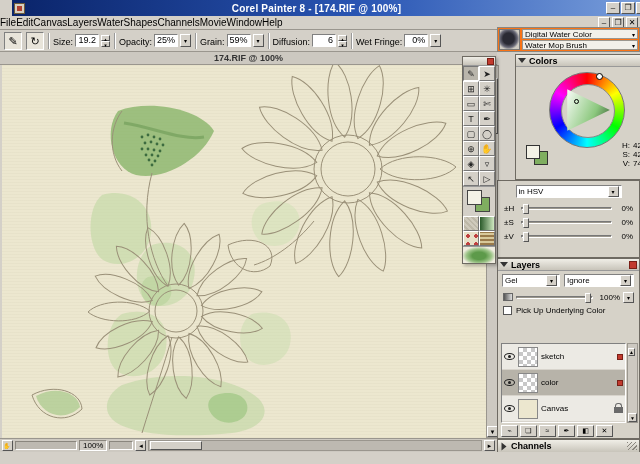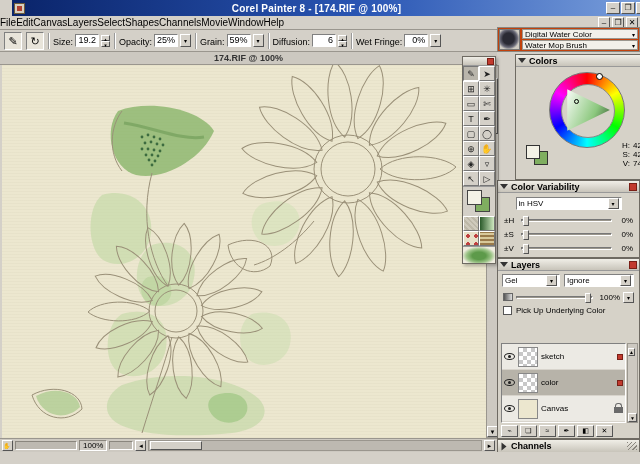--- a/index.html
+++ b/index.html
@@ -33,21 +33,21 @@
   .pbl{font-size:9px;white-space:nowrap;}
   .pbox{min-width:24px;height:13px;background:#fff;border:1px solid;border-color:#808080 #fff #fff #808080;
     font-size:9px;line-height:11px;padding:0 2px;text-align:right;}
   .spin{display:flex;flex-direction:column;width:9px;}
   .spin i{font-style:normal;font-size:5px;line-height:6px;width:9px;height:6px;text-align:center;
     background:#d4d0c8;border:1px solid;border-color:#fff #555 #555 #fff;}
   .dbtn{width:11px;height:13px;background:#d4d0c8;border:1px solid;border-color:#fff #555 #555 #fff;
     font-size:6px;line-height:12px;text-align:center;}
 
   
-  .brushsel{position:absolute;right:0;top:27px;width:143px;height:25px;background:#c2410c;
+  .brushsel{position:absolute;right:0;top:27px;width:143px;height:25px;background:#f97316;
     border:1px solid #8a867e;display:flex;align-items:center;padding:1px;}
   .dab{width:21px;height:21px;background:radial-gradient(circle at 45% 45%,#2a2a34 0 38%,#6a6a78 60%,#cfcbc2 75%);
     border:1px solid #777;margin-right:2px;}
   .bsrows{flex:1;display:flex;flex-direction:column;gap:1px;}
   .bsrow{height:10px;background:#f2f0ea;border:1px solid #9a968e;display:flex;align-items:center;
     font-size:8px;padding:0 2px;white-space:nowrap;overflow:hidden;}
   .bsrow .arr{margin-left:auto;font-size:6px;}
 
   
   .doctitle{position:absolute;left:0;top:52px;width:497px;height:13px;background:#ccc8c0;
@@ -178,21 +178,21 @@
     <span class="wbtn">–</span>
     <span class="wbtn">❐</span>
     <span class="wbtn">✕</span>
   </div>
 
   <div class="menubar">
     <span class="mi">File</span>
     <span class="mi">Edit</span>
     <span class="mi">Canvas</span>
     <span class="mi">Layers</span>
-    <span class="mi">Select</span>
+    <span class="mi">Water</span>
     <span class="mi">Shapes</span>
     <span class="mi">Channels</span>
     <span class="mi">Movie</span>
     <span class="mi">Window</span>
     <span class="mi">Help</span>
     <span class="mdictl">
       <span class="wbtn">–</span>
       <span class="wbtn">❐</span>
       <span class="wbtn">✕</span>
     </span>
@@ -425,25 +425,20 @@
           <span>42%</span>
         </div>
       <div>
           <span>V:</span>
           <span>74%</span>
         </div>
     </div>
   </div>
 
   <div class="palette" id="variability">
-    <div class="phead">
-      <span class="exp"></span>
-      <span>Color Variability</span>
-      <span class="pclose"></span>
-    </div>
     <div class="ddwrap">
       <span class="dd">
         <span>in HSV</span>
         <span class="dbtn">▾</span>
       </span>
     </div>
     <div class="slrow">
       <span class="sllab">±H</span>
       <span class="sltrack">
           <span class="slthumb" style="left:1px"></span>

